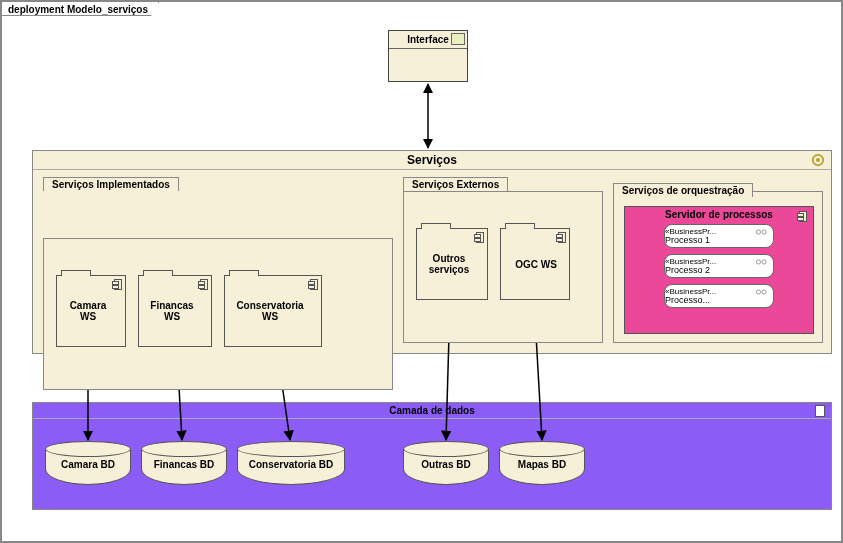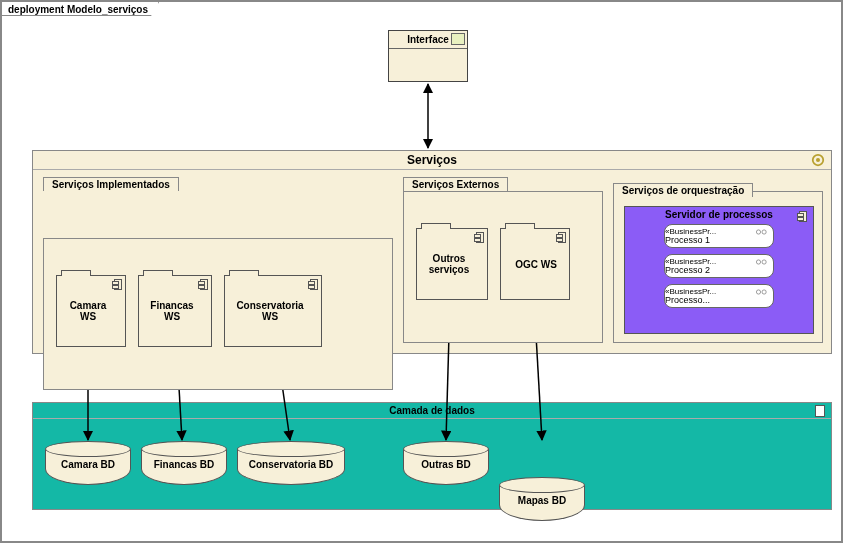--- a/index.html
+++ b/index.html
@@ -139,21 +139,21 @@
   .comp-label {
     display: flex;
     align-items: center;
     justify-content: center;
     height: 100%;
     padding: 0 10px 0 4px;
     line-height: 1.1;
   }
   .server-node {
     position: absolute;
-    background: #8b5cf6;
+    background: #ec4899;
     border: 1px solid #555;
   }
   .server-title {
     text-align: center;
     font-weight: bold;
     font-size: 10px;
     padding: 2px 0 4px 0;
     position: relative;
   }
   .proc {
@@ -178,21 +178,21 @@
     top: 3px;
     width: 14px;
     height: 8px;
   }
   .data-panel {
     position: absolute;
     top: 400px;
     left: 30px;
     width: 800px;
     height: 108px;
-    background: #14b8a6;
+    background: #8b5cf6;
     border: 1px solid #888;
   }
   .data-title {
     text-align: center;
     font-weight: bold;
     font-size: 10px;
     padding: 2px 0;
     border-bottom: 1px solid #aaa;
     position: relative;
   }
@@ -357,21 +357,21 @@
     <div class="cylinder" style="top:38px; left:204px; width:108px;">
       <div class="cyl-body"></div>
         <div class="cyl-top"></div>
       <div class="cyl-label">Conservatoria BD</div>
     </div>
     <div class="cylinder" style="top:38px; left:370px;">
       <div class="cyl-body"></div>
         <div class="cyl-top"></div>
       <div class="cyl-label">Outras BD</div>
     </div>
-    <div class="cylinder" style="top:38px; left:466px;margin-top:36px;">
+    <div class="cylinder" style="top:38px; left:466px;">
       <div class="cyl-body"></div>
         <div class="cyl-top"></div>
       <div class="cyl-label">Mapas BD</div>
     </div>
   </div>
 
   <svg class="connectors">
     <defs>
       <marker id="arrA" viewBox="0 0 10 10" refX="9" refY="5" markerWidth="7" markerHeight="7" orient="auto-start-reverse">
         <path d="M0,0 L10,5 L0,10 z" fill="#000"></path>

